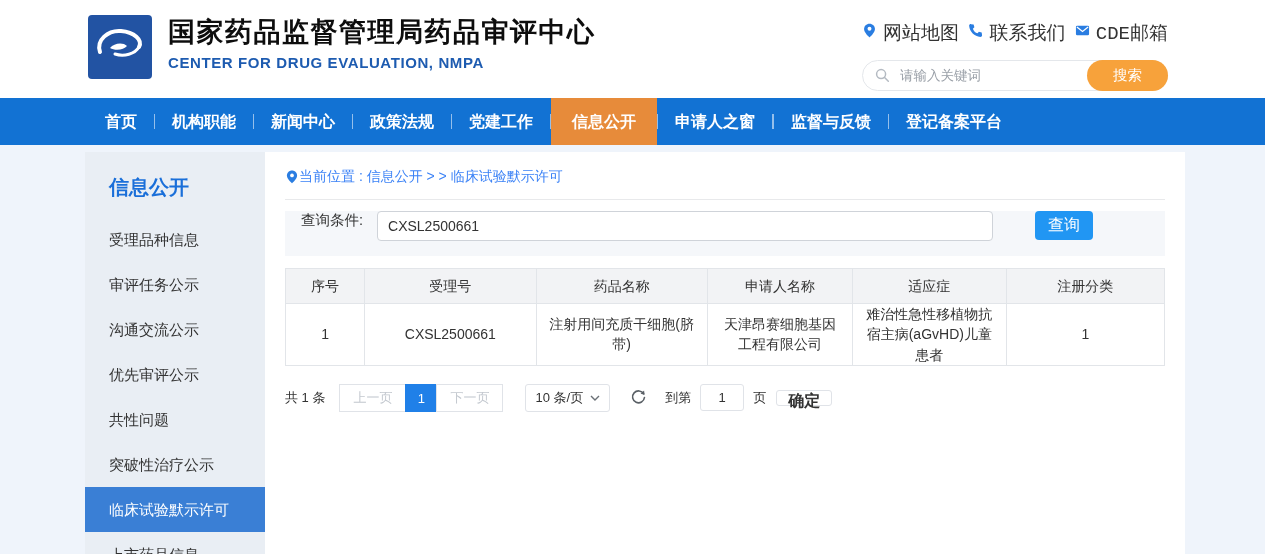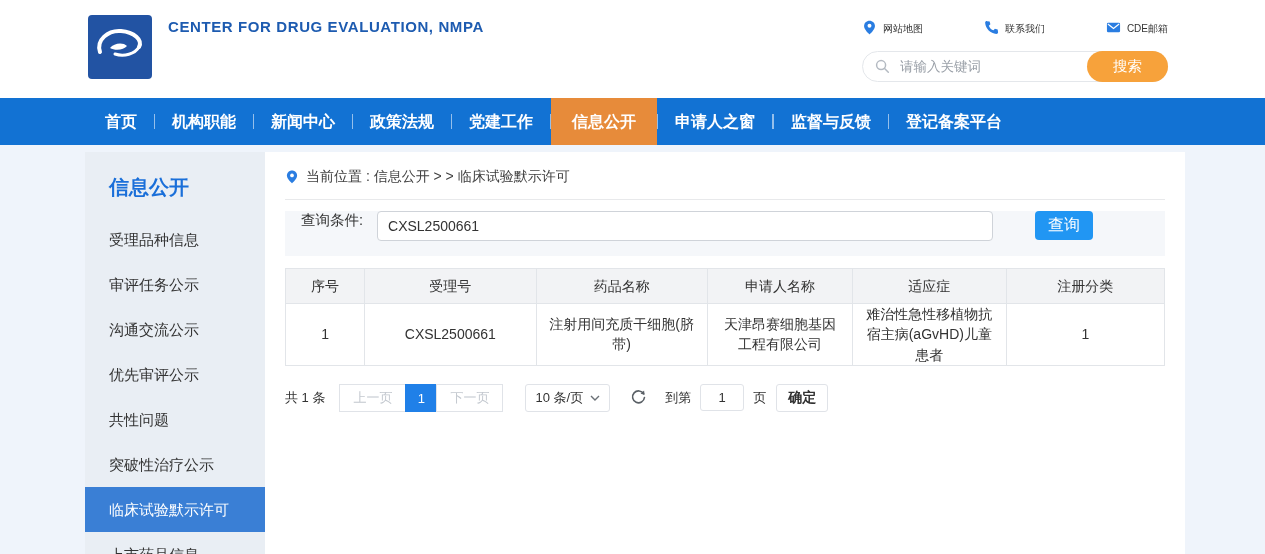--- a/index.html
+++ b/index.html
@@ -8,21 +8,21 @@
 
   
   .site-header{position:relative;height:98px;background:#fff;}
   .logo{position:absolute;left:88px;top:15px;width:64px;height:64px;background:#2253a3;border-radius:4px;}
   .logo svg{width:64px;height:64px;display:block;}
   .titles{position:absolute;left:168px;top:14px;}
   .title-cn{font-size:27px;font-weight:700;color:#0d0d0d;letter-spacing:1.5px;line-height:36px;}
   .title-en{font-size:15px;font-weight:700;color:#1d5bb0;letter-spacing:.6px;margin-top:4px;}
   .header-right{position:absolute;right:97px;top:20px;width:306px;}
   .util-links{display:flex;justify-content:space-between;align-items:center;}
-  .util-link{display:flex;align-items:center;gap:6px;font-size:10px;color:#333;cursor:pointer;}
+  .util-link{display:flex;align-items:center;gap:6px;font-size:19px;color:#333;cursor:pointer;font-family:Liberation Mono, monospace;}
   .util-link svg{width:15px;height:15px;}
   .search-box{position:relative;margin-top:14px;height:31px;border:1px solid #e4e7eb;border-radius:16px;background:#fff;display:flex;align-items:center;padding-left:12px;}
   .search-box svg{width:15px;height:15px;flex:0 0 auto;}
   .search-input{border:none;outline:none;background:transparent;font-size:13.5px;color:#333;margin-left:8px;width:170px;font-family:inherit;}
   .search-input::placeholder{color:#9aa0a8;}
   .search-btn{position:absolute;right:-1px;top:-1px;height:31px;width:81px;border:none;border-radius:16px;background:#f7a23b;color:#fff;font-size:14.5px;cursor:pointer;font-family:inherit;}
 
   
   .main-nav{height:47px;background:#1272d3;display:flex;align-items:center;padding-left:88px;}
   .nav-item{color:#fff;font-size:16px;font-weight:600;line-height:47px;height:47px;padding:0 17px;cursor:pointer;text-decoration:none;white-space:nowrap;}
@@ -31,21 +31,21 @@
 
   
   .page{height:409px;background:#eff4fb;padding:7px 0 0 85px;display:flex;}
   .sidebar{width:180px;background:#e9eef4;height:402px;}
   .sidebar-title{padding:22px 0 16px 24px;font-size:20px;font-weight:700;color:#1a6fd9;}
   .side-item{height:45px;line-height:45px;padding-left:24px;font-size:15px;color:#333;cursor:pointer;white-space:nowrap;}
   .side-item.active{background:#3a7fd5;color:#fff;}
   .content{width:920px;background:#fff;height:402px;padding:16px 20px 0;}
 
   
-  .breadcrumb{display:flex;align-items:center;gap:7px;font-size:14px;color:#404040;padding-bottom:13px;border-bottom:1px solid #e8e9eb;}
+  .breadcrumb{display:flex;align-items:center;font-size:14px;color:#3b82f6;padding-bottom:13px;border-bottom:1px solid #e8e9eb;}
   .breadcrumb svg{width:14px;height:14px;}
 
   
   .query-panel{margin-top:11px;background:#f5f7fa;height:45px;display:flex;align-items:flex-start;padding:0 16px;}
   .query-label{font-size:14.5px;color:#333;margin-right:14px;white-space:nowrap;}
   .query-input{width:616px;height:30px;border:1px solid #cfd3d9;border-radius:4px;padding:0 10px;font-size:14px;color:#333;background:#fff;outline:none;font-family:inherit;}
   .query-btn{margin-left:42px;width:58px;height:29px;border:none;border-radius:4px;background:#2196f3;color:#fff;font-size:16px;cursor:pointer;font-family:inherit;}
 
   
   table.result{margin-top:12px;width:100%;border-collapse:collapse;font-size:14px;color:#333;table-layout:fixed;}
@@ -59,34 +59,35 @@
   .pg-group{display:flex;}
   .pg-btn{height:28px;line-height:26px;padding:0 13px;border:1px solid #e0e3e8;background:#fff;color:#c3c8cf;cursor:default;white-space:nowrap;}
   .pg-btn + .pg-btn,.pg-num + .pg-btn{margin-left:-1px;}
   .pg-num{width:32px;height:28px;line-height:28px;text-align:center;background:#2080e8;border:1px solid #2080e8;color:#fff;margin-left:-1px;cursor:pointer;}
   .pg-select{height:28px;margin-left:22px;border:1px solid #e0e3e8;border-radius:3px;background:#fff;display:flex;align-items:center;gap:7px;padding:0 9px;cursor:pointer;white-space:nowrap;}
   .pg-select svg{width:10px;height:6px;}
   .pg-refresh{margin-left:20px;cursor:pointer;display:flex;align-items:center;}
   .pg-refresh svg{width:17px;height:17px;}
   .pg-goto-label{margin-left:18px;}
   .pg-goto-input{width:44px;height:27px;border:1px solid #e0e3e8;border-radius:3px;text-align:center;font-size:13px;color:#333;margin:0 9px;outline:none;font-family:inherit;}
-  .pg-confirm{margin-left:10px;height:28px;padding:0 11px;border:1px solid #e0e3e8;border-radius:3px;background:#fff;font-size:14px;font-weight:700;color:#333;cursor:pointer;font-family:inherit;}
+  .pg-confirm{margin-left:10px;height:16px;padding:0 11px;border:1px solid #e0e3e8;border-radius:3px;background:#fff;font-size:16px;font-weight:700;color:#333;cursor:pointer;font-family:inherit;}
 </style>
 </head>
 <body>
 
 <header class="site-header">
   <div class="logo">
     <svg viewBox="0 0 64 64">
       <path d="M12 37 C8 25 20 15 33 16 C46 17 55 25 51 32" fill="none" stroke="#fff" stroke-width="4" stroke-linecap="round"></path>
       <path d="M51 32 C47 39 36 42 27 39" fill="none" stroke="#fff" stroke-width="3" stroke-linecap="round"></path>
       <path d="M22 33 C26 28 35 27 39 31 C36 35 27 36 22 33 Z" fill="#fff"></path>
     </svg>
   </div>
   <div class="titles">
+    <div class="title-cn">国家药品监督管理局药品审评中心</div>
     <div class="title-en">CENTER FOR DRUG EVALUATION, NMPA</div>
   </div>
   <div class="header-right">
     <div class="util-links">
         <span class="util-link">
           <span><svg viewBox="0 0 16 16">
               <path d="M8 .7 C4.7 .7 2.2 3.2 2.2 6.4 C2.2 10.6 8 15.3 8 15.3 C8 15.3 13.8 10.6 13.8 6.4 C13.8 3.2 11.3 .7 8 .7 Z" fill="#2a7de1"></path>
               <circle cx="8" cy="6.2" r="2.1" fill="#fff"></circle>
             </svg></span>
           <span>网站地图</span>

